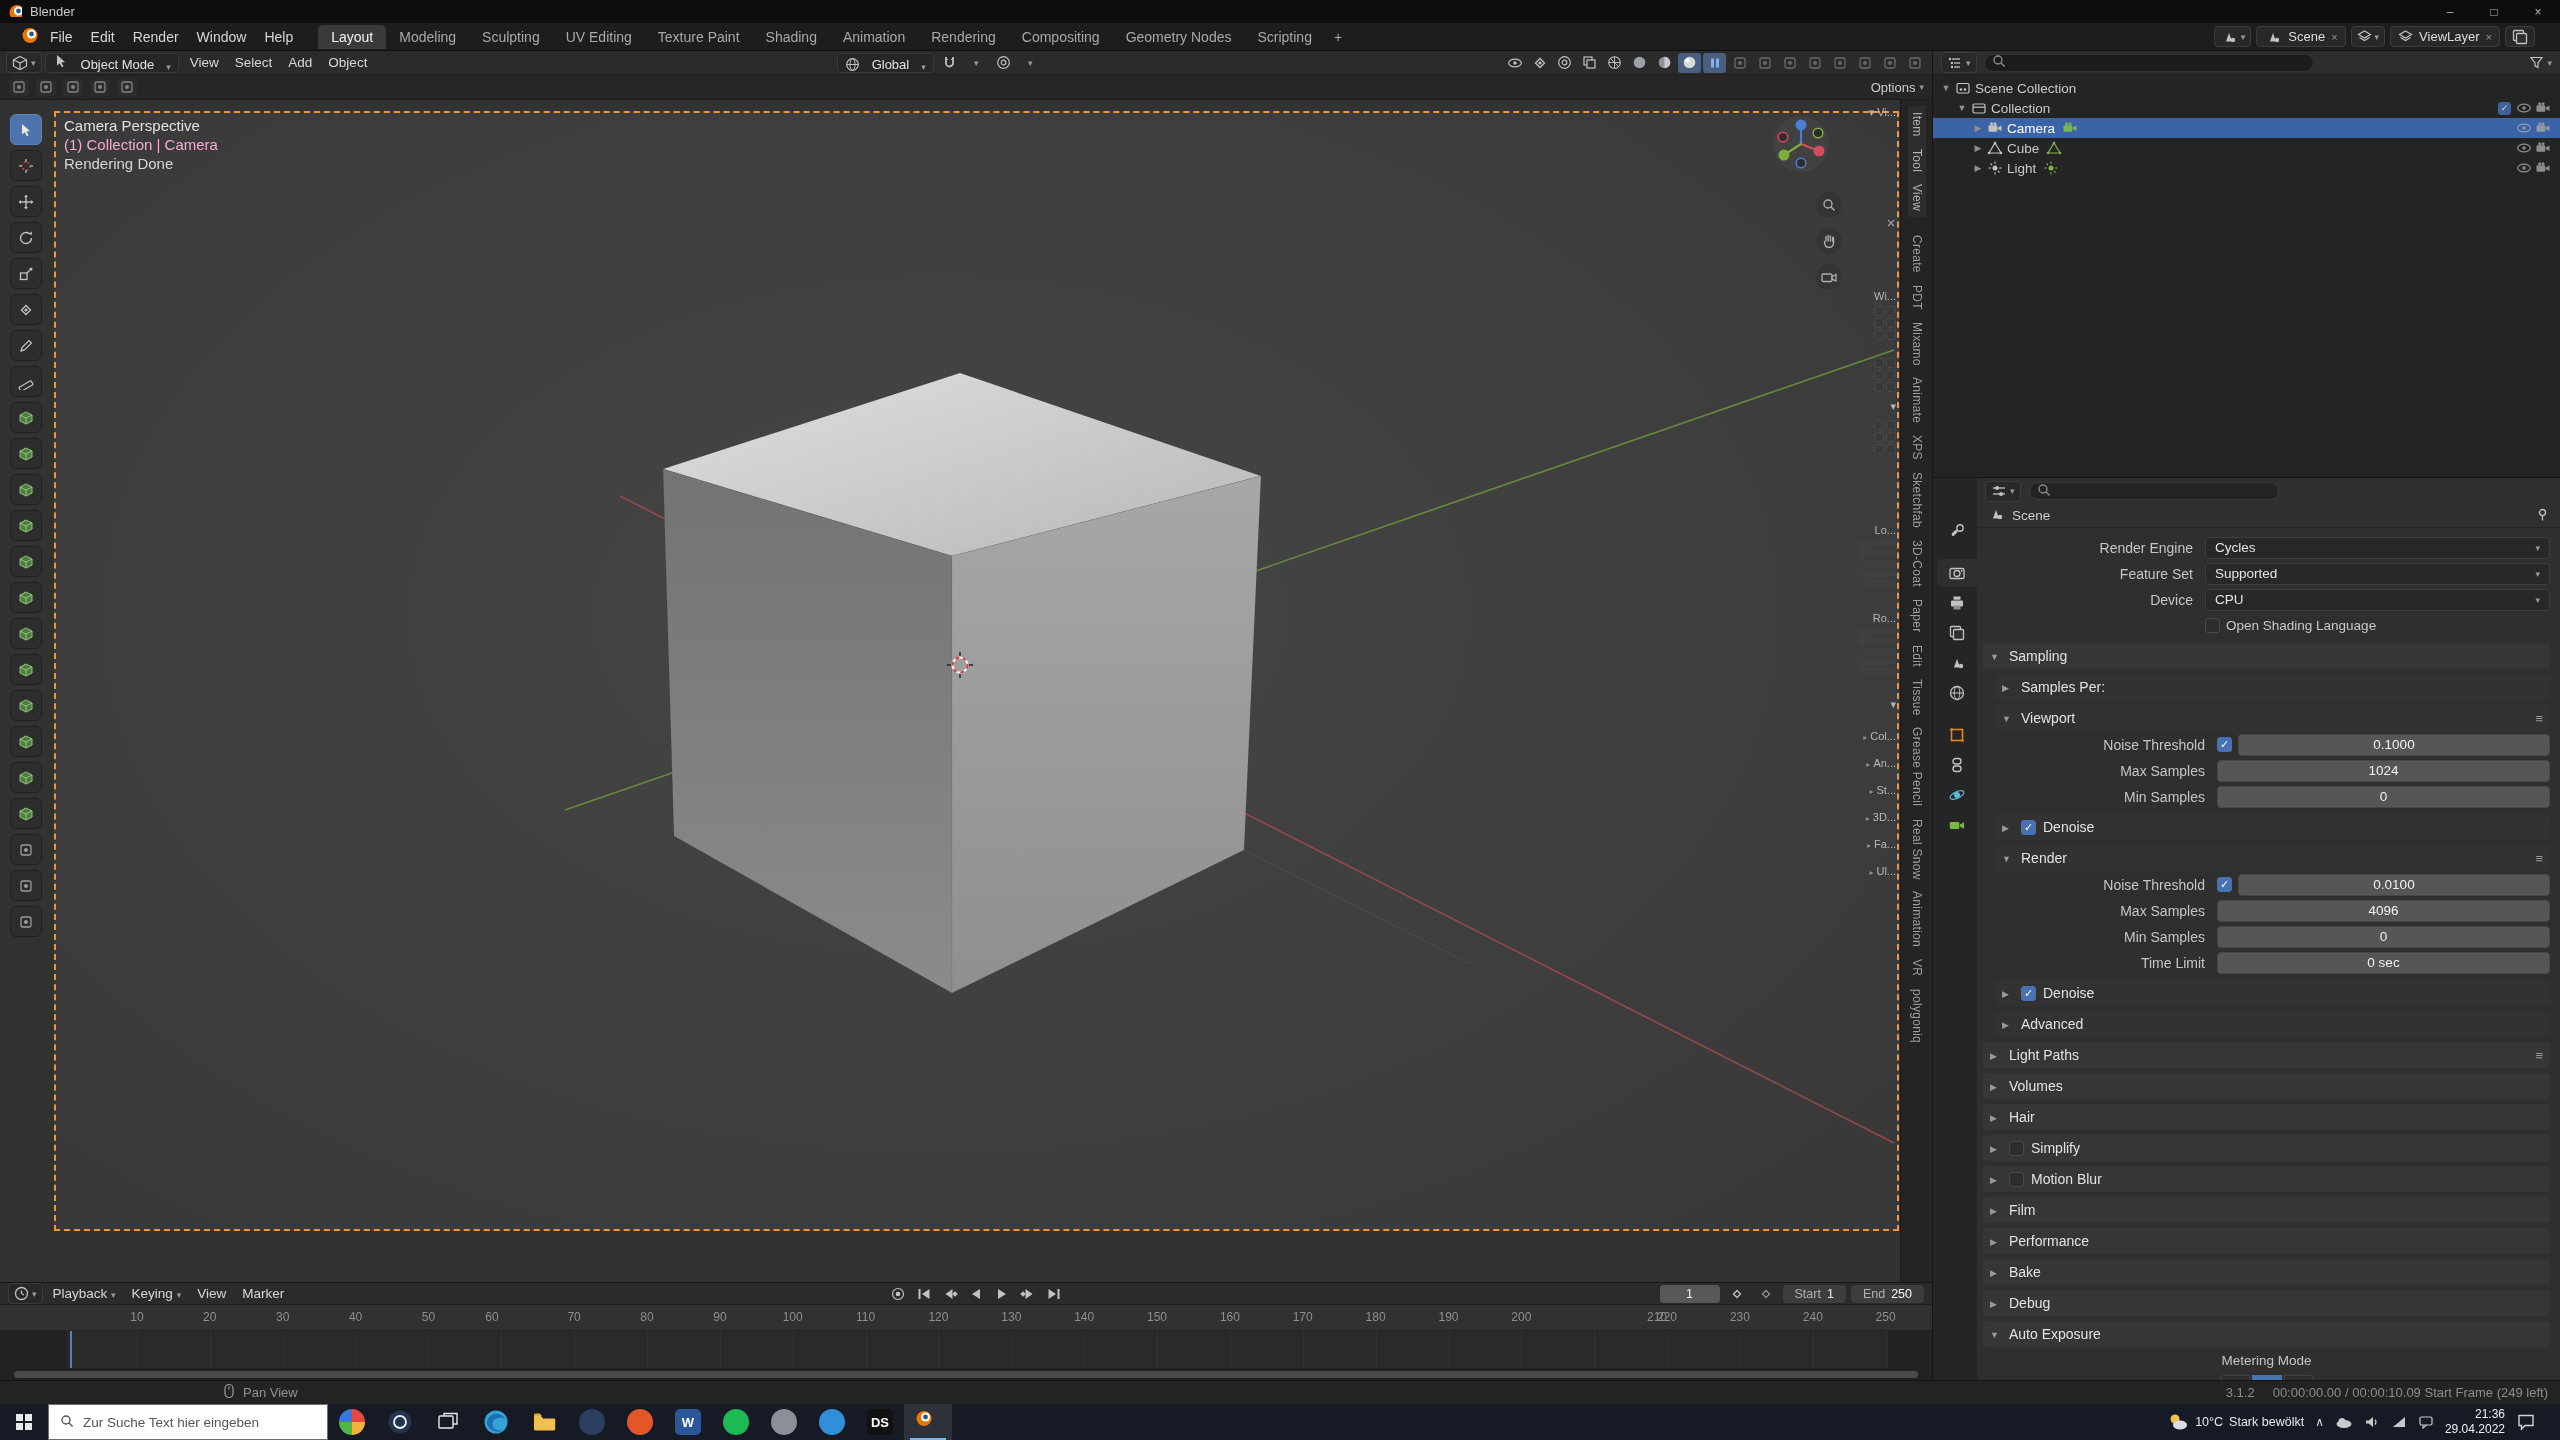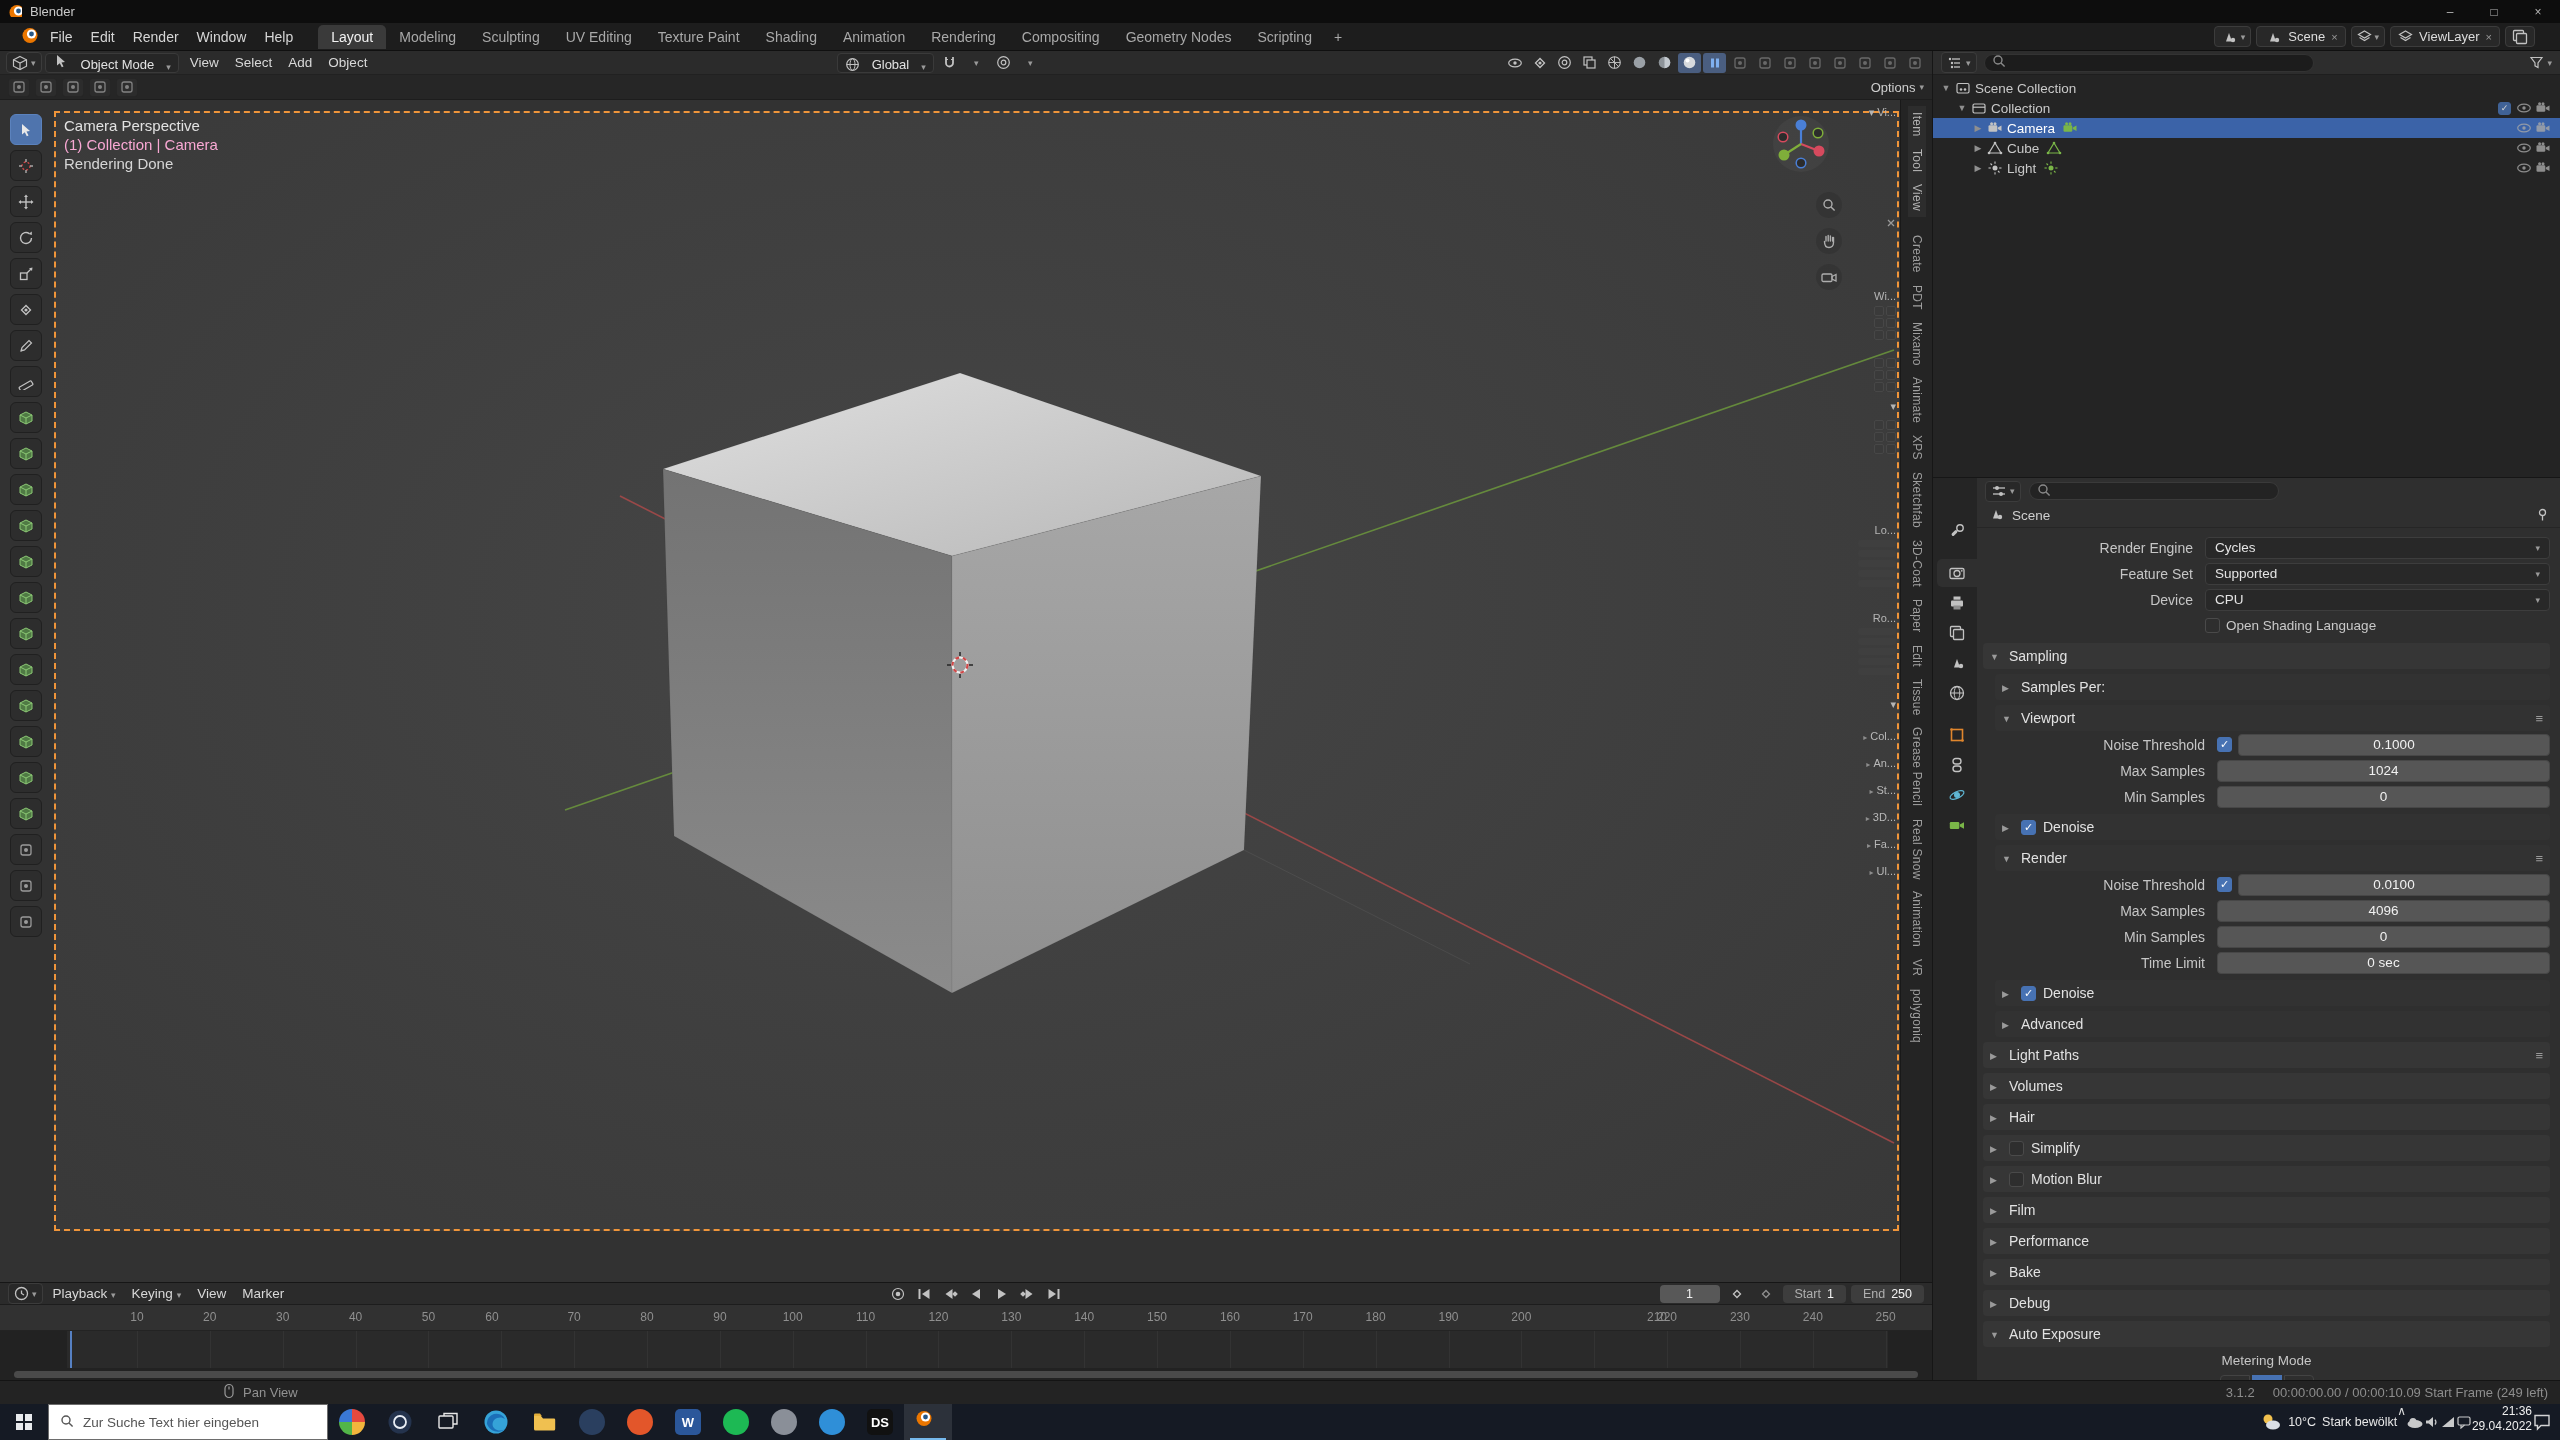--- a/index.html
+++ b/index.html
@@ -146,21 +146,21 @@
   .taskbar{height:36px;background:#151a24;display:flex;align-items:stretch;flex:none}
   .tb-start{width:48px;display:flex;align-items:center;justify-content:center}
   .winlogo{width:16px;height:16px;display:grid;grid-template-columns:1fr 1fr;grid-template-rows:1fr 1fr;gap:2px}
   .winlogo i{background:#e8eaed;display:block}
   .tb-search{width:280px;background:#fff;border:1px solid #6d6d6d;display:flex;align-items:center;gap:9px;padding:0 11px;font-size:13.5px;color:#555}
   .tb-app{width:48px;display:flex;align-items:center;justify-content:center;position:relative}
   .tb-app.active{background:rgba(255,255,255,.10)}
   .tb-app.active::after{content:"";position:absolute;left:6px;right:6px;bottom:0;height:2px;background:#76b9ed}
   .appic{width:26px;height:26px;border-radius:50%;display:flex;align-items:center;justify-content:center;font-size:13px;font-weight:bold;color:#fff}
   .appic.sq{border-radius:5px}
-  .tb-tray{margin-left:auto;display:flex;padding-right:8px;color:#e8e8e8;font-size:12.5px}
+  .tb-tray{margin-left:auto;display:flex;align-items:center;gap:11px;padding-right:24px;color:#e8e8e8;font-size:12.5px}
   .tray-ic{display:flex;align-items:center;opacity:.9}
   .clockblk{text-align:right;font-size:12px;line-height:1.25;color:#eee}
   .weather{display:flex;align-items:center;gap:6px;color:#e8e8e8}
   .chev-up{color:#ddd;font-size:12px}
 </style>
 </head>
 <body>
 
 <div id="root">
 

